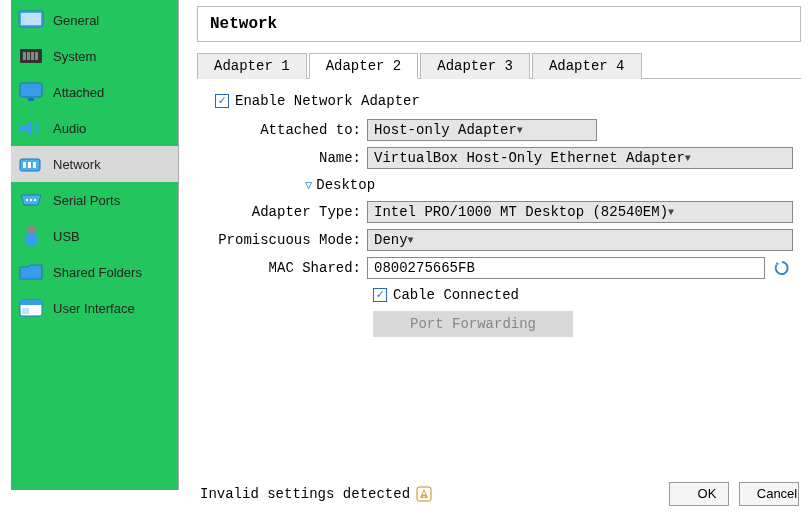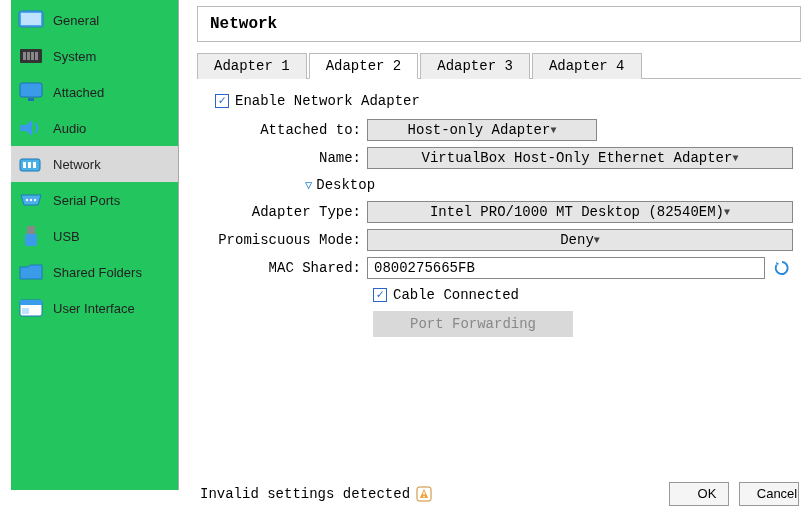--- a/index.html
+++ b/index.html
@@ -78,21 +78,21 @@
     display: inline-flex; align-items: center; justify-content: center;
     margin-right: 6px;
     color: #2a66c9;
     font-size: 12px;
     line-height: 1;
   }
   .select {
     background: #e5e5e5;
     border: 1px solid #888;
     height: 22px;
-    display: flex; align-items: center; justify-content: center;
+    display: flex; align-items: center; justify-content: flex-start;
     padding: 1px 6px;
     font-size: 14px;
     cursor: pointer;
   }
   .select .arrow { font-size: 10px; color: #444; }
   .input {
     border: 1px solid #888;
     height: 22px;
     padding: 0 6px;
     font-size: 14px;

